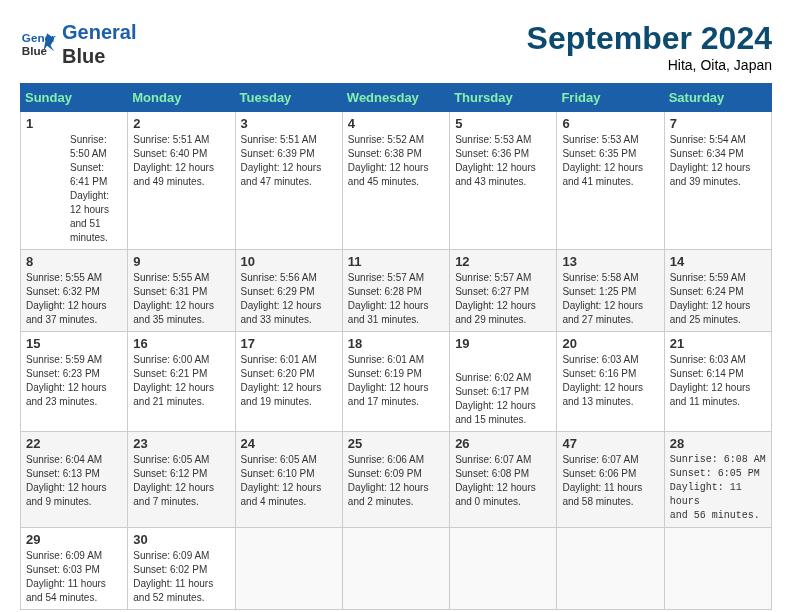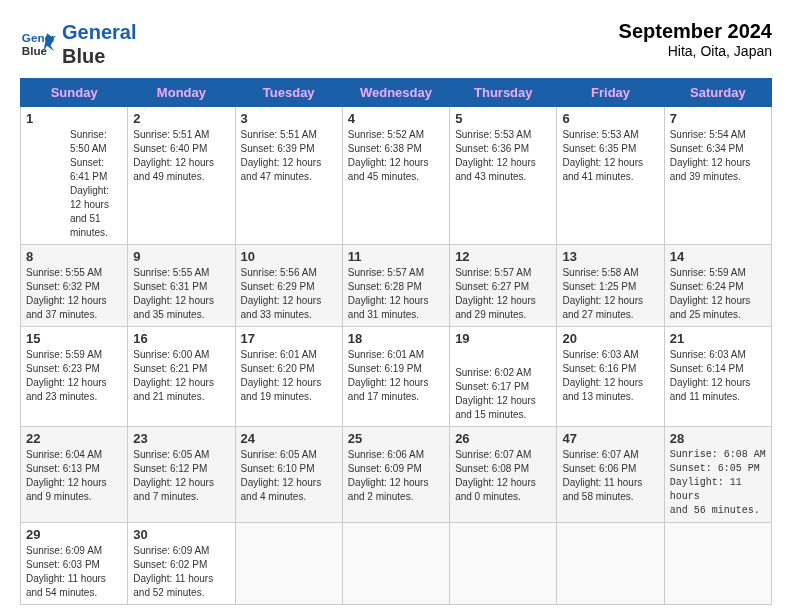--- a/index.html
+++ b/index.html
@@ -31,38 +31,38 @@
       color: #1a5fa8;
     }
     .logo-icon {
       width: 36px;
       height: 36px;
     }
     .title-block {
       text-align: right;
     }
     .month-title {
-      font-size: 20px;
+      font-size: 32px;
       font-weight: bold;
-      color: #000000;
+      color: #0c4a6e;
     }
     .location {
       font-size: 14px;
       color: #000000;
     }
     table {
       width: 100%;
       border-collapse: collapse;
       font-size: 11px;
     }
     th {
       background-color: #1a5fa8;
-      color: #f0abfc;
+      color: #86efac;
       padding: 6px 4px;
-      text-align: center;
+      text-align: left;
       font-size: 13px;
       font-weight: bold;
       border: 1px solid #1a5fa8;
     }
     td {
       vertical-align: top;
       padding: 4px 5px;
       border: 1px solid #ccc;
       width: 14.28%;
       height: 80px;

